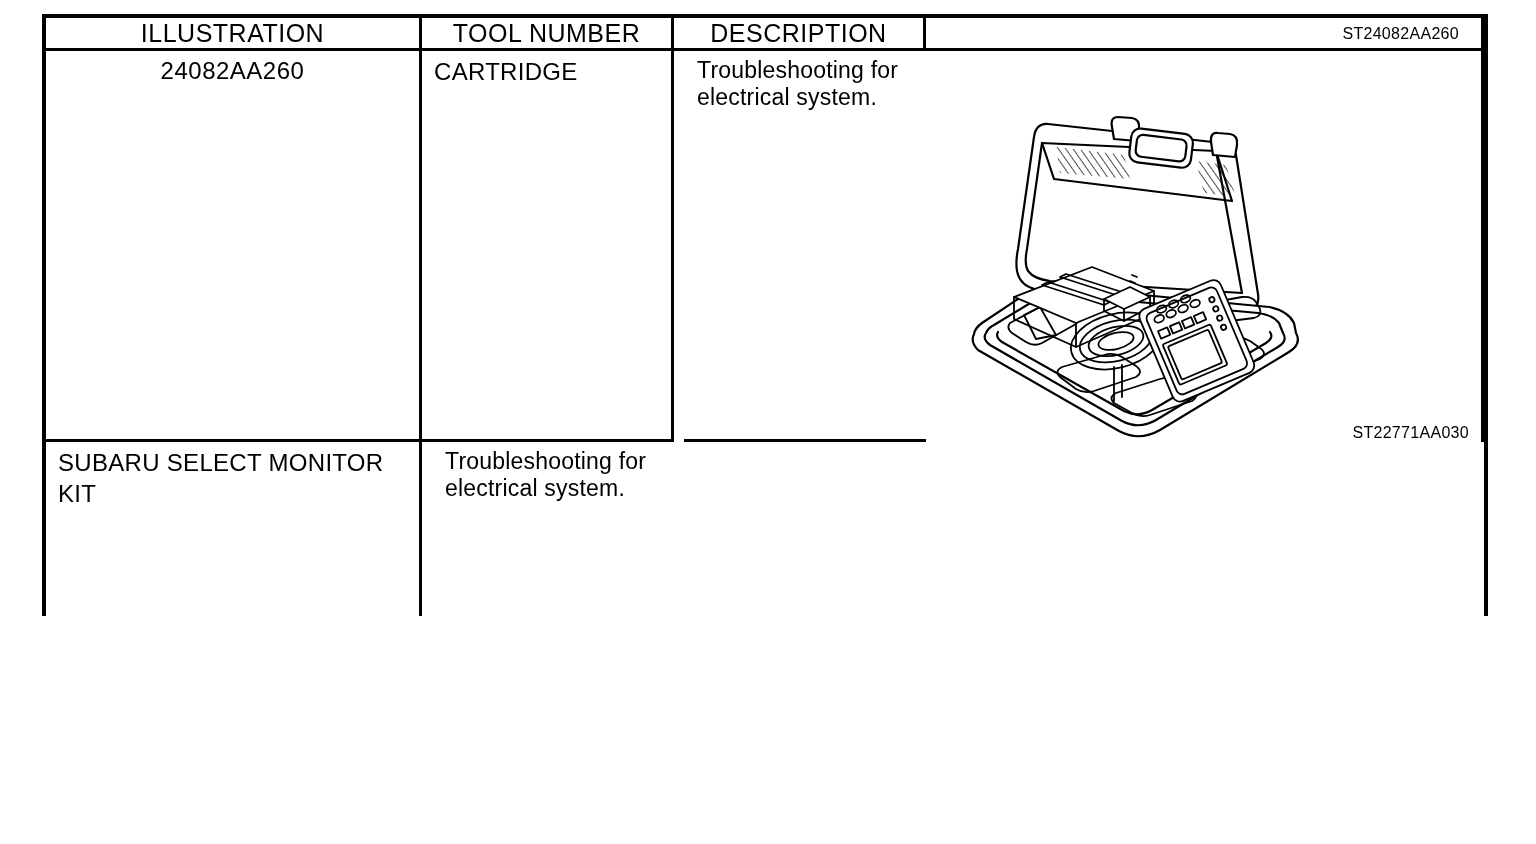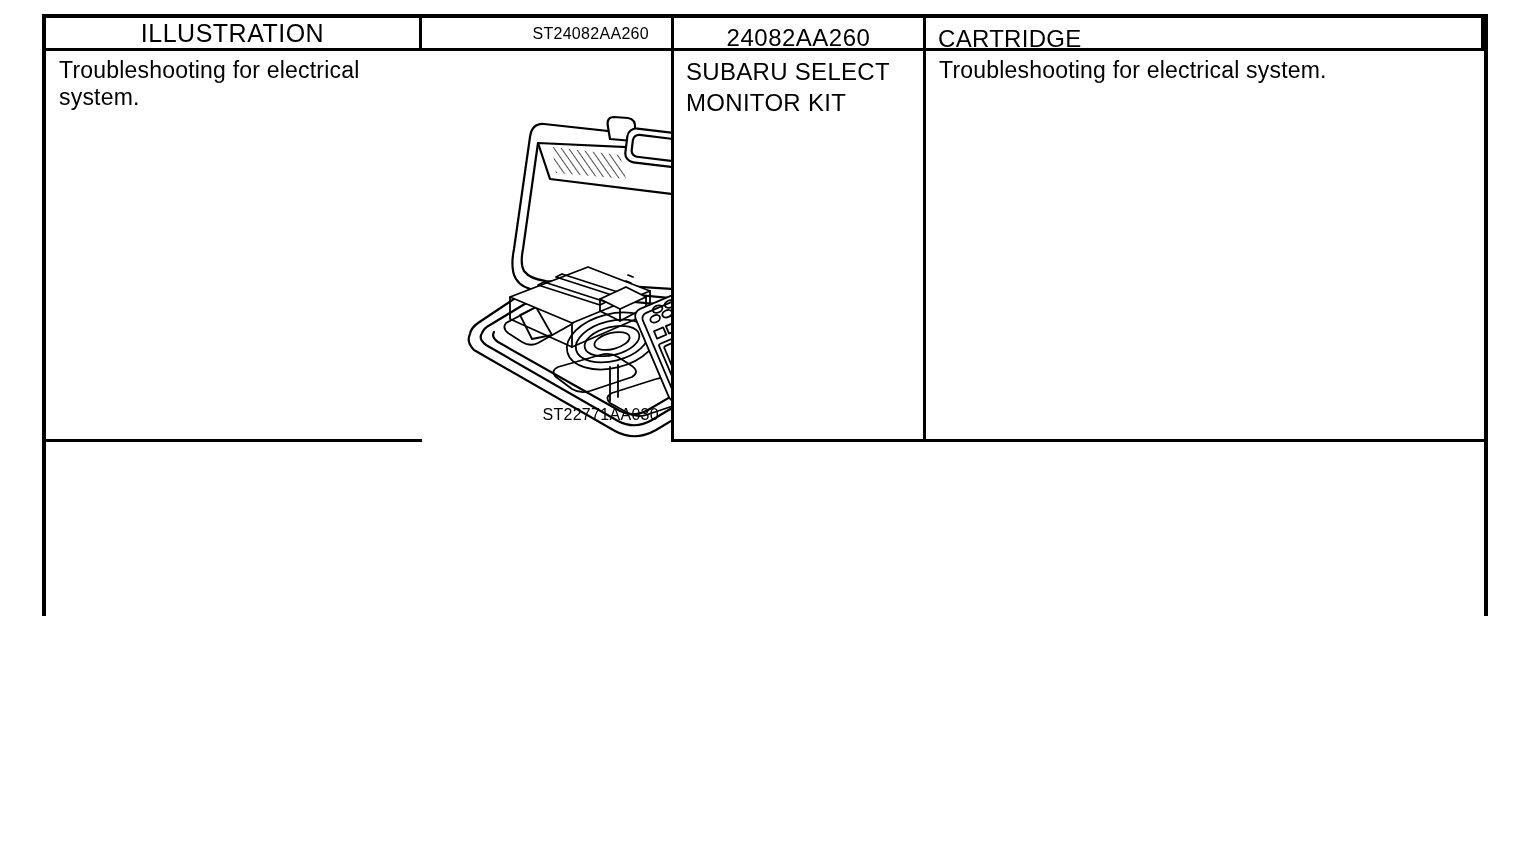--- a/index.html
+++ b/index.html
@@ -18,46 +18,52 @@
     border-right:3px solid #000;border-bottom:3px solid #000;
     box-sizing:border-box;position:relative;background:#fff;overflow:hidden;
   }
   .cell.last-col{border-right:none;}
   .cell.last-row{border-bottom:none;}
   .hdr{
     display:flex;align-items:center;justify-content:center;
     font-size:25px;letter-spacing:0.5px;line-height:1;
   }
   .tool-num{
-    text-align:center;padding-top:6px;font-size:24px;letter-spacing:0.5px;text-decoration:underline;
+    text-align:center;padding-top:6px;font-size:24px;letter-spacing:0.5px;
   }
   .desc{
     padding:5px 14px 8px 12px;font-size:24px;line-height:31px;letter-spacing:0.3px;
   }
   .remarks{
-    padding:6px 14px 0 13px;font-size:23px;letter-spacing:0.2px;
+    padding:6px 14px 0 13px;font-size:23px;letter-spacing:0.2px;margin-left:10px;
   }
   .caption{
     position:absolute;font-size:16px;letter-spacing:0.3px;white-space:nowrap;
   }
   .cap-1{bottom:5px;right:22px;}
-  .cap-2{bottom:18px;right:12px;margin-top:20px;}
+  .cap-2{bottom:0;right:12px;margin-top:20px;}
   .illus{position:absolute;}
   .illus-1{left:30px;top:104px;}
   .illus-2{left:38px;top:58px;}
   svg{display:block;}
 </style>
 </head>
 <body>
 
 <div class="page">
   <div class="tool-table">
 
     <div class="cell hdr">
       <span>ILLUSTRATION</span>
+    </div>
+    <div class="cell hdr">
+      <span>TOOL NUMBER</span>
+    </div>
+    <div class="cell hdr">
+      <span>DESCRIPTION</span>
     </div>
 
     <div class="cell">
       <div class="illus illus-1">
         <svg width="330" height="250" viewBox="0 0 330 250">
           <g stroke="#000" stroke-width="2.4" fill="none" stroke-linejoin="round" stroke-linecap="round">
 
             <path d="M132,10 L290,93 L162,153 L12,83 Z"></path>
 
             <path d="M132,10 L138,7 L296,88 L290,93"></path>

